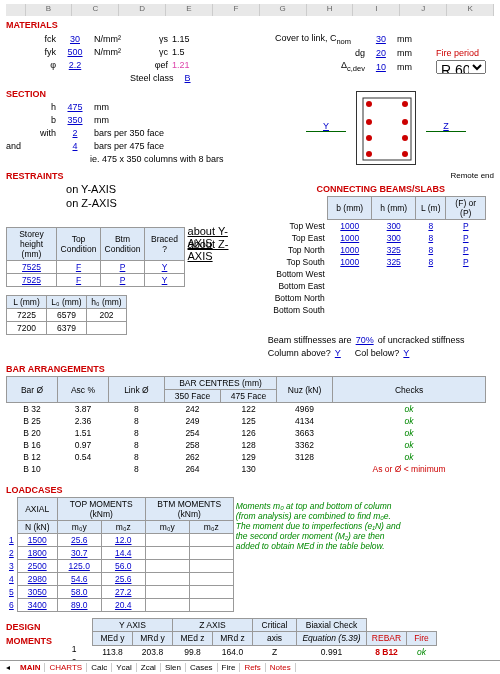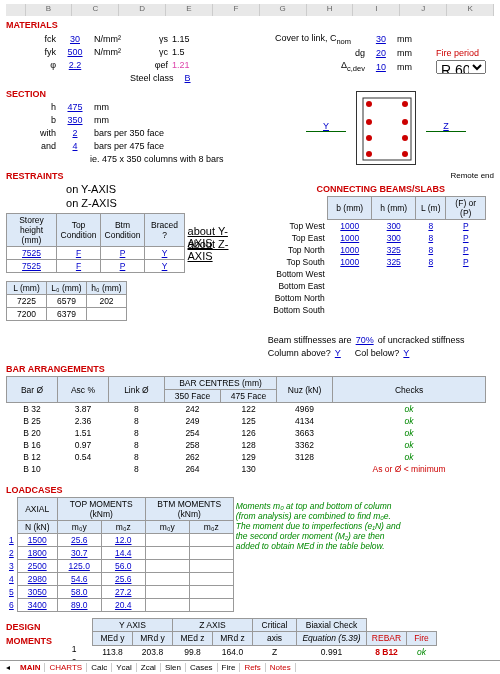--- a/index.html
+++ b/index.html
@@ -110,21 +110,21 @@
           <div style="width:50px;text-align:right">b</div>
           <div class="link w30" style="text-align:center">350</div>
           <div>mm</div>
         </div>
   <div class="row">
           <div style="width:50px;text-align:right">with</div>
           <div class="link w30" style="text-align:center">2</div>
           <div>bars per 350 face</div>
         </div>
   <div class="row">
-          <div style="width:50px;text-align:right">and</div>
+          <div style="width:50px;text-align:left">and</div>
           <div class="link w30" style="text-align:center">4</div>
           <div>bars per 475 face</div>
         </div>
   <div class="row">
           <div style="width:80px"></div>
           <div>ie. 475 x 350 columns with 8 bars</div>
         </div>
  </div>
  <div style="width:180px;position:relative;padding-top:6px">
   <div class="link" style="position:absolute;left:0;top:36px;border-bottom:1px solid #060;width:40px;text-align:center">Y</div>
@@ -139,21 +139,21 @@
     <circle cx="12" cy="62" r="3" fill="#c00"></circle>
           <circle cx="48" cy="62" r="3" fill="#c00"></circle>
   </svg>
   <div class="link" style="position:absolute;right:20px;top:36px;border-bottom:1px solid #060;width:40px;text-align:center">Z</div>
  </div>
 </div>
 
 <div style="display:flex;margin-top:4px;gap:6px">
  <div style="width:260px">
   <div class="section-title" style="display:inline">RESTRAINTS</div>
-  <div style="display: inline-block; vertical-align: top; margin-top: 12px; font-size: 11px; width: 54px;"><div style="height:14px">on Y-AXIS</div><div style="height:14px">on Z-AXIS</div></div><table style="margin-top: 2px; display: inline-table;">
+  <div style="display: inline-block; vertical-align: top; margin-top: 12px; font-size: 11px; width: 54px;"><div style="height:14px">on Y-AXIS</div><div style="height:14px">on Z-AXIS</div></div><table style="margin-top: 16px; display: inline-table;">
    <tbody>
             <tr>
               <th class="w50">Storey height (mm)</th>
               <th class="w44">Top Condition</th>
               <th class="w44">Btm Condition</th>
               <th class="w40">Braced ?</th>
             </tr>
    </tbody><tbody id="restr-rows">
             <tr>
               <td class="link bth">7525</td>

